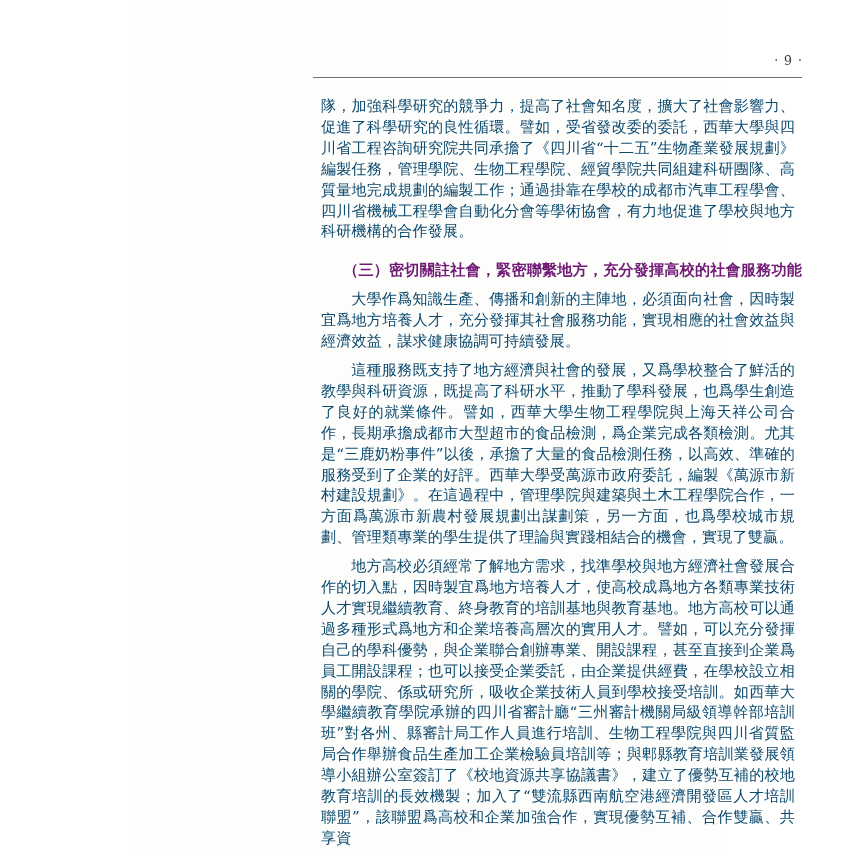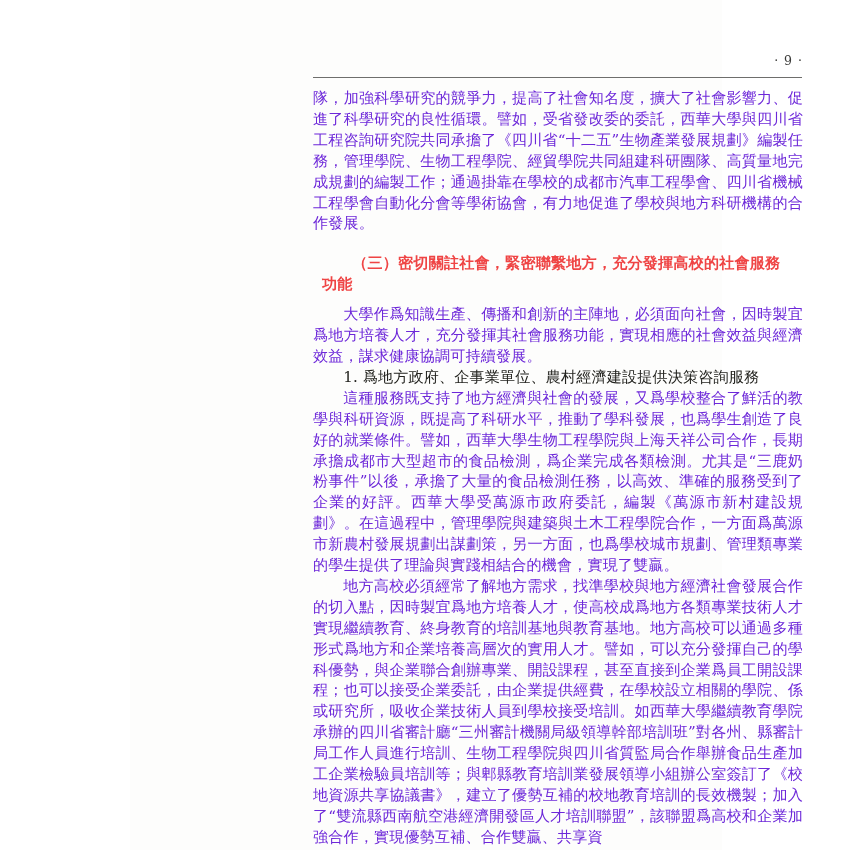--- a/index.html
+++ b/index.html
@@ -96,38 +96,38 @@
 
   
   #body-block {
     position: absolute;
     left: 0px;
     top: 88px;
     width: 490px;
   }
 
   p.para {
-    margin: 0;
+    margin: 8px;
     font-size: 15.1px;
     line-height: 20.9px;
-    color: #6d28d9;
+    color: #0c4a6e;
     text-align: justify;
     text-justify: inter-ideograph;
     letter-spacing: 0.15px;
     text-indent: 30.2px;
     word-break: break-all;
   }
   p.para.noindent {
     text-indent: 0;
   }
   p.heading-bold {
-    margin: 9px;
+    margin: 0;
     font-size: 15.1px;
     line-height: 20.9px;
-    color: #ef4444;
+    color: #701a75;
     font-weight: bold;
     letter-spacing: 0.2px;
     text-indent: 30.2px;
     text-align: left;
   }
   p.numbered {
     margin: 0;
     font-size: 15.1px;
     line-height: 20.9px;
     color: #23231f;
@@ -159,21 +159,20 @@
       <div id="body-block">
 
         <p class="para noindent">隊，加強科學研究的競爭力，提高了社會知名度，擴大了社會影響力、促進了科學研究的良性循環。譬如，受省發改委的委託，西華大學與四川省工程咨詢研究院共同承擔了《四川省“十二五”生物產業發展規劃》編製任務，管理學院、生物工程學院、經貿學院共同組建科研團隊、高質量地完成規劃的編製工作；通過掛靠在學校的成都市汽車工程學會、四川省機械工程學會自動化分會等學術協會，有力地促進了學校與地方科研機構的合作發展。</p>
 
         <div class="spacer-half"></div>
 
         <p class="heading-bold">（三）密切關註社會，緊密聯繫地方，充分發揮高校的社會服務功能</p>
 
         <p class="para">大學作爲知識生產、傳播和創新的主陣地，必須面向社會，因時製宜爲地方培養人才，充分發揮其社會服務功能，實現相應的社會效益與經濟效益，謀求健康協調可持續發展。</p>
 
-        <p class="numbered">1. 爲地方政府、企事業單位、農村經濟建設提供決策咨詢服務</p>
 
         <p class="para">這種服務既支持了地方經濟與社會的發展，又爲學校整合了鮮活的教學與科研資源，既提高了科研水平，推動了學科發展，也爲學生創造了良好的就業條件。譬如，西華大學生物工程學院與上海天祥公司合作，長期承擔成都市大型超市的食品檢測，爲企業完成各類檢測。尤其是“三鹿奶粉事件”以後，承擔了大量的食品檢測任務，以高效、準確的服務受到了企業的好評。西華大學受萬源市政府委託，編製《萬源市新村建設規劃》。在這過程中，管理學院與建築與土木工程學院合作，一方面爲萬源市新農村發展規劃出謀劃策，另一方面，也爲學校城市規劃、管理類專業的學生提供了理論與實踐相結合的機會，實現了雙贏。</p>
 
 
         <p class="para">地方高校必須經常了解地方需求，找準學校與地方經濟社會發展合作的切入點，因時製宜爲地方培養人才，使高校成爲地方各類專業技術人才實現繼續教育、終身教育的培訓基地與教育基地。地方高校可以通過多種形式爲地方和企業培養高層次的實用人才。譬如，可以充分發揮自己的學科優勢，與企業聯合創辦專業、開設課程，甚至直接到企業爲員工開設課程；也可以接受企業委託，由企業提供經費，在學校設立相關的學院、係或研究所，吸收企業技術人員到學校接受培訓。如西華大學繼續教育學院承辦的四川省審計廳“三州審計機關局級領導幹部培訓班”對各州、縣審計局工作人員進行培訓、生物工程學院與四川省質監局合作舉辦食品生產加工企業檢驗員培訓等；與郫縣教育培訓業發展領導小組辦公室簽訂了《校地資源共享協議書》，建立了優勢互補的校地教育培訓的長效機製；加入了“雙流縣西南航空港經濟開發區人才培訓聯盟”，該聯盟爲高校和企業加強合作，實現優勢互補、合作雙贏、共享資</p>
 
       </div>
     </div>
   </div>
 </div>

